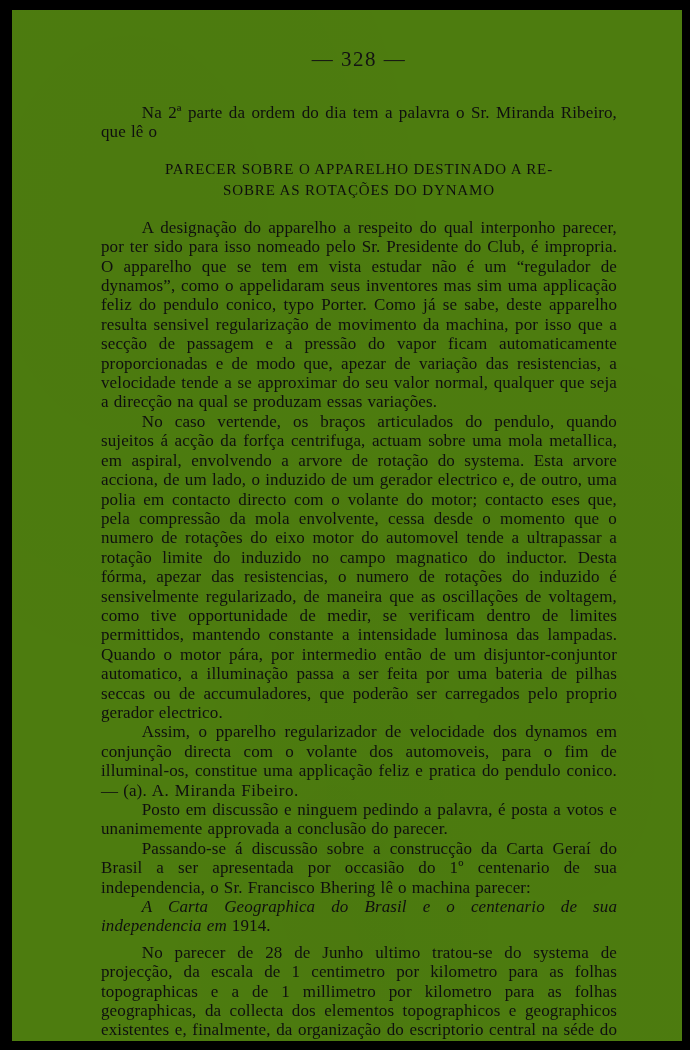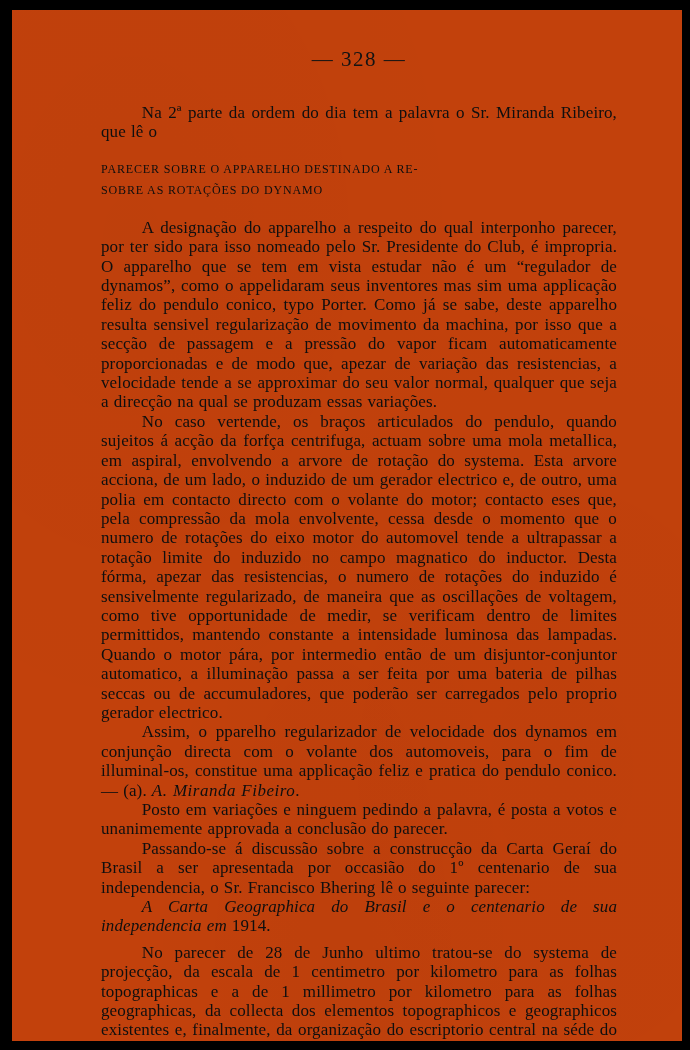--- a/index.html
+++ b/index.html
@@ -19,21 +19,21 @@
     position: absolute;
     inset: 0;
     background: #0a0a0a;
   }
   .page-sheet {
     position: absolute;
     left: 11px;
     top: 9px;
     width: 671px;
     height: 1032px;
-    background: #c2410c;
+    background: #4d7c0f;
     box-shadow: 0 0 0 1px #2a2a2a;
   }
   
   .paper-grain {
     position: absolute;
     inset: 0;
     pointer-events: none;
     background:
       radial-gradient(ellipse at 18% 22%, rgba(0,0,0,0.018), rgba(0,0,0,0) 46%),
       radial-gradient(ellipse at 82% 74%, rgba(0,0,0,0.016), rgba(0,0,0,0) 52%),
@@ -88,28 +88,29 @@
     text-align: justify;
     text-align-last: left;
     color: #131313;
     text-indent: 2.4em;
     word-spacing: 0.04em;
     letter-spacing: 0.12px;
   }
 
   .heading {
     margin: 17px 0 17px 0;
-    font-size: 12px;
+    text-align: center;
+    font-size: 15px;
     line-height: 21px;
     letter-spacing: 0.85px;
     color: #121212;
   }
   .heading .ln { display: block; }
 
-  .sig-italic { font-style: italic; letter-spacing: 0.5px; }
+  .sig-italic { letter-spacing: 0.5px; }
   .title-italic { }
 
   p.para.italic-block {
     font-style: italic;
     text-indent: 2.4em;
   }
   p.para.italic-block .roman { font-style: normal; }
 
   .gap-sm { height: 7px; }
 
@@ -134,23 +135,23 @@
         <span class="ln">PARECER SOBRE O APPARELHO DESTINADO A RE-</span>
         <span class="ln">SOBRE AS ROTAÇÕES DO DYNAMO</span>
       </div>
 
       <p class="para">A designação do apparelho a respeito do qual interponho parecer, por ter sido para isso nomeado pelo Sr. Presidente do Club, é impropria. O apparelho que se tem em vista estudar não é um “regulador de dynamos”, como o appelidaram seus inventores mas sim uma applicação feliz do pendulo conico, typo Porter. Como já se sabe, deste apparelho resulta sensivel regularização de movimento da machina, por isso que a secção de passagem e a pressão do vapor ficam automaticamente proporcionadas e de modo que, apezar de variação das resistencias, a velocidade tende a se approximar do seu valor normal, qualquer que seja a direcção na qual se produzam essas variações.</p>
 
       <p class="para">No caso vertende, os braços articulados do pendulo, quando sujeitos á acção da forfça centrifuga, actuam sobre uma mola metallica, em aspiral, envolvendo a arvore de rotação do systema. Esta arvore acciona, de um lado, o induzido de um gerador electrico e, de outro, uma polia em contacto directo com o volante do motor; contacto eses que, pela compressão da mola envolvente, cessa desde o momento que o numero de rotações do eixo motor do automovel tende a ultrapassar a rotação limite do induzido no campo magnatico do inductor. Desta fórma, apezar das resistencias, o numero de rotações do induzido é sensivelmente regularizado, de maneira que as oscillações de voltagem, como tive opportunidade de medir, se verificam dentro de limites permittidos, mantendo constante a intensidade luminosa das lampadas. Quando o motor pára, por intermedio então de um disjuntor-conjuntor automatico, a illuminação passa a ser feita por uma bateria de pilhas seccas ou de accumuladores, que poderão ser carregados pelo proprio gerador electrico.</p>
 
       <p class="para"><span>Assim, o pparelho regularizador de velocidade dos dynamos em conjunção directa com o volante dos automoveis, para o fim de illuminal-os, constitue uma applicação feliz e pratica do pendulo conico. — (a). </span><span class="sig-italic">A. Miranda Fibeiro</span><span>.</span></p>
 
-      <p class="para">Posto em variações e ninguem pedindo a palavra, é posta a votos e unanimemente approvada a conclusão do parecer.</p>
+      <p class="para">Posto em discussão e ninguem pedindo a palavra, é posta a votos e unanimemente approvada a conclusão do parecer.</p>
 
-      <p class="para">Passando-se á discussão sobre a construcção da Carta Geraí do Brasil a ser apresentada por occasião do 1º centenario de sua independencia, o Sr. Francisco Bhering lê o seguinte parecer:</p>
+      <p class="para">Passando-se á discussão sobre a construcção da Carta Geraí do Brasil a ser apresentada por occasião do 1º centenario de sua independencia, o Sr. Francisco Bhering lê o machina parecer:</p>
 
       <p class="para italic-block"><span class="title-italic">A Carta Geographica do Brasil e o centenario de sua independencia em </span><span class="roman">1914</span><span class="roman">.</span></p>
 
       <div class="gap-sm"></div>
 
       <p class="para">No parecer de 28 de Junho ultimo tratou-se do systema de projecção, da escala de 1 centimetro por kilometro para as folhas topographicas e a de 1 millimetro por kilometro para as folhas geographicas, da collecta dos elementos topographicos e geographicos existentes e, finalmente, da organização do escriptorio central na séde do Club de Engenharia.</p>
 
 
     </div>
   </div>

